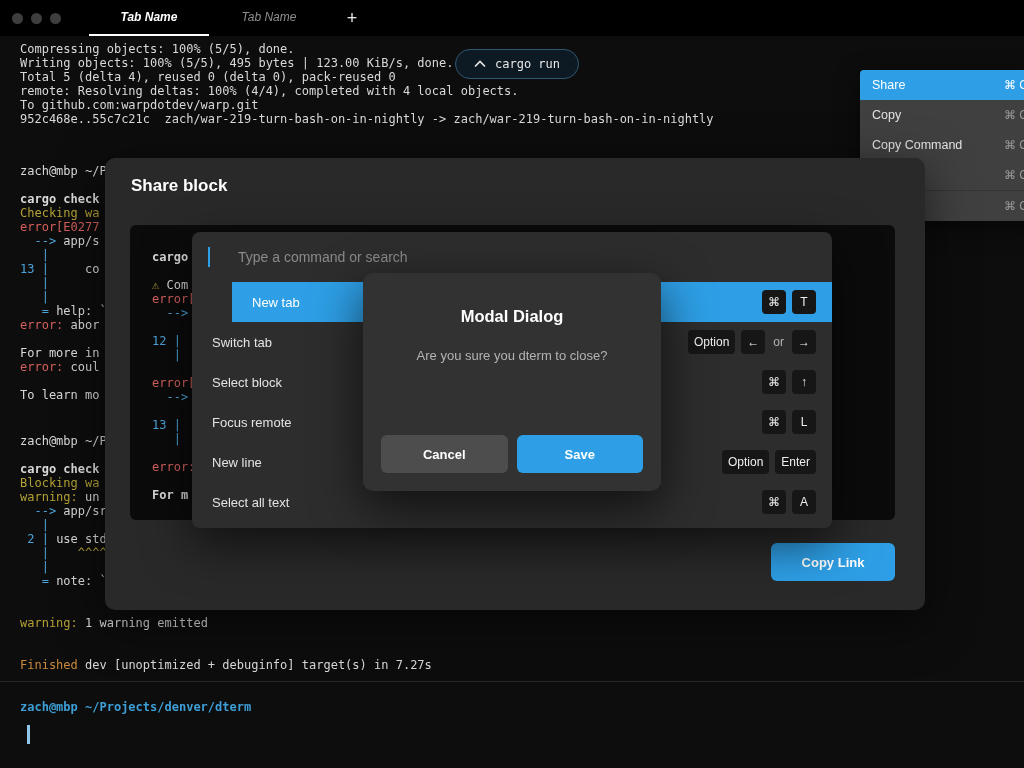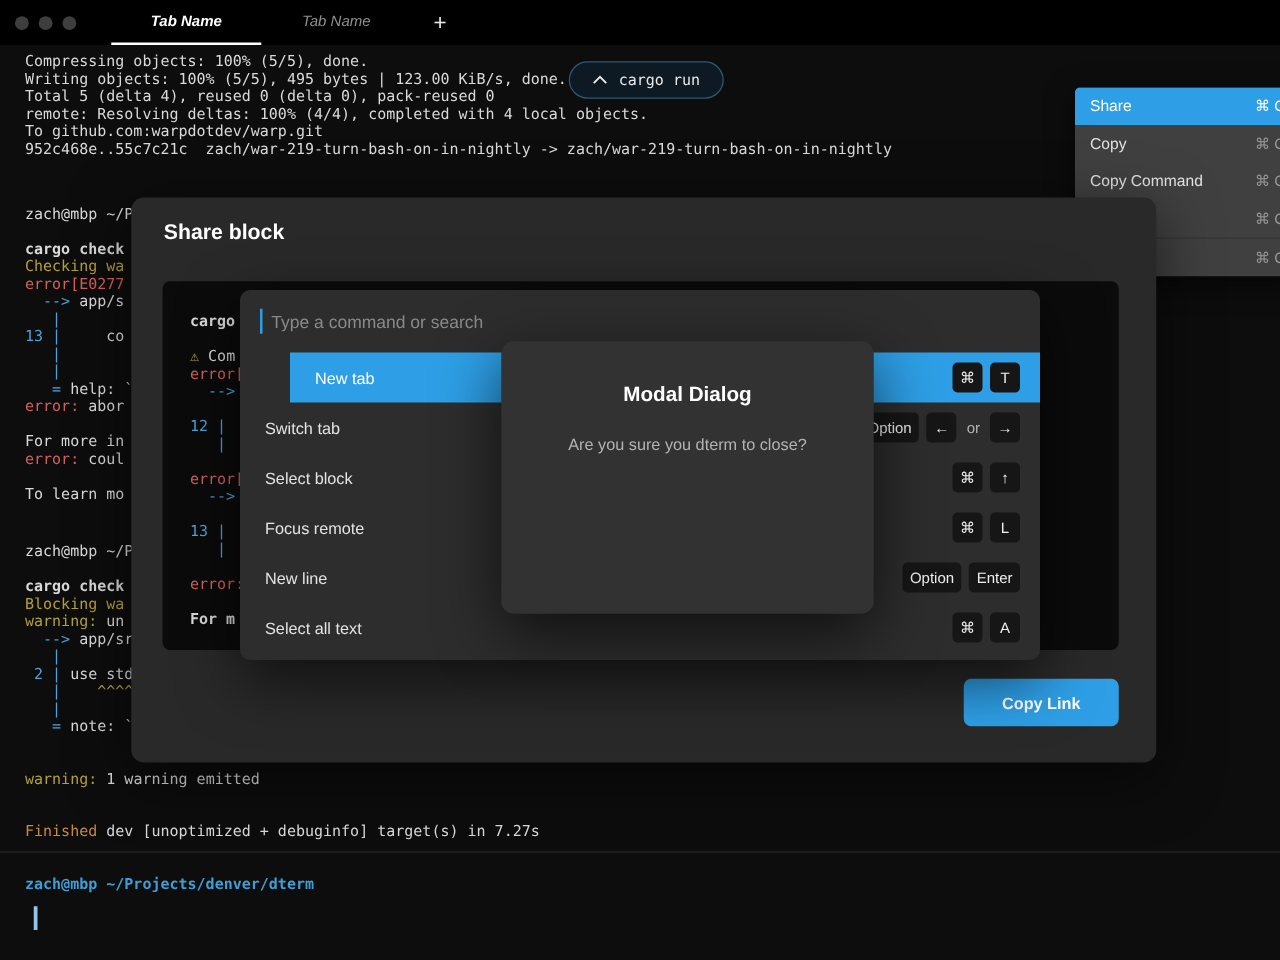--- a/index.html
+++ b/index.html
@@ -58,34 +58,34 @@
               background:var(--c-accent,#2e9fe6); border:0; border-radius:6px; color:#fff;
               font-size:13px; font-weight:bold; cursor:pointer; font-family:"Liberation Sans", sans-serif; }
 
   
   .palette { position:absolute; left:192px; top:232px; width:640px; background:#2d2d2d;
              border-radius:8px; box-shadow:0 16px 48px rgba(0,0,0,.6); z-index:20;
              padding-bottom:6px; overflow:hidden; }
   .psearch { height:50px; display:flex; align-items:center; padding:0 16px; }
   .pcaret { width:2px; height:20px; background:var(--c-accent,#2e9fe6); margin-right:7px; }
   .psearch input { flex:1; background:transparent; border:0; outline:0; color:#ddd;
-                   font-size:14px; font-family:"Liberation Sans", sans-serif; }
+                   font-size:14px; font-family:"Liberation Sans", sans-serif;margin-left:21px; }
   .psearch input::placeholder { color:#8a8a8a; }
   .prow { height:40px; display:flex; align-items:center; justify-content:space-between;
           padding:0 16px 0 20px; font-size:13px; color:#e3e3e3; cursor:default; }
   .prow.active { background:var(--c-accent,#2e9fe6); color:#fff;margin-left:40px; }
   .pkeys { display:flex; align-items:center; gap:6px; }
   .kcap { min-width:24px; height:24px; padding:0 6px; background:#161616; border-radius:4px;
           color:#eee; font-size:12px; display:flex; align-items:center; justify-content:center; }
   .kor { color:#b5b5b5; font-size:12px; margin:0 2px; }
 
   
   .dialog { position:absolute; left:363px; top:273px; width:298px; height:218px; background:#323232;
             border-radius:10px; box-shadow:0 16px 50px rgba(0,0,0,.65); z-index:30;
-            text-align:center; padding-top:34px;margin-left:38px; }
+            text-align:center; padding-top:34px; }
   .dialog h3 { font-size:16.5px; color:#fff; font-weight:bold; }
   .dialog p { font-size:13px; color:#b3b3b3; margin-top:18px; }
   .dialog p.first { margin-top:22px; }
   .dbtns { position:absolute; left:18px; right:18px; bottom:18px; display:flex; gap:9px; }
   .dbtns button { flex:1; height:38px; border:0; border-radius:6px; font-size:13px; font-weight:bold;
                   color:#fff; cursor:pointer; font-family:"Liberation Sans", sans-serif; }
   .btn-cancel { background:#4d4d4d; }
   .btn-save { background:var(--c-accent,#2e9fe6); }
 </style>
 </head>
@@ -210,15 +210,19 @@
             <span class="kcap">⌘</span>
             <span class="kcap">A</span>
           </span>
         </div>
       </div>
   </section>
 
   <section class="dialog">
     <h3>Modal Dialog</h3>
     <p class="first">Are you sure you dterm to close?</p>
+    <div class="dbtns">
+      <button class="btn-cancel">Cancel</button>
+      <button class="btn-save">Save</button>
+    </div>
   </section>
 
 </div>
 
 </body></html>

